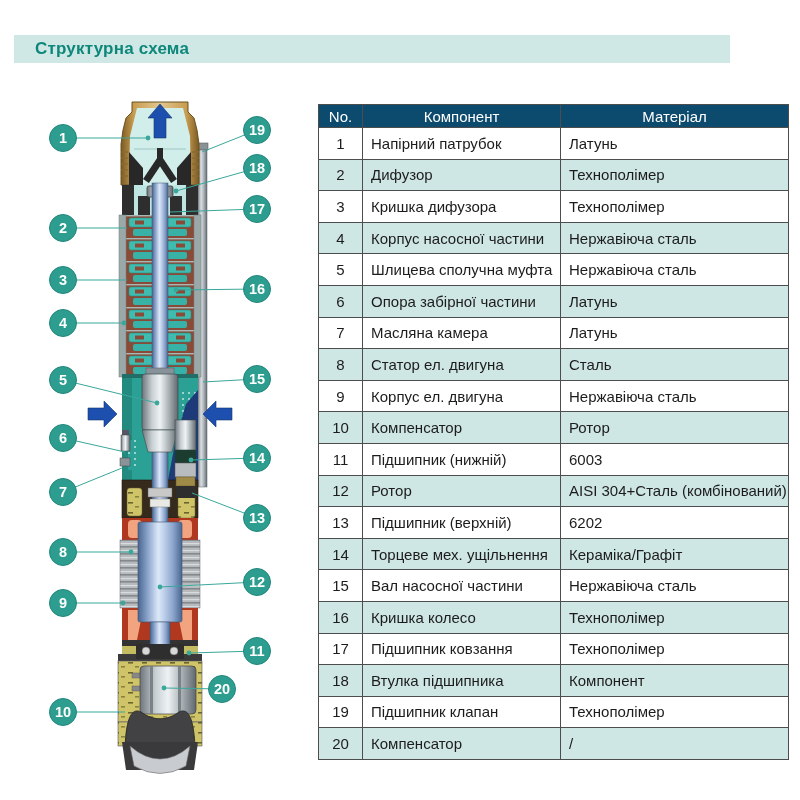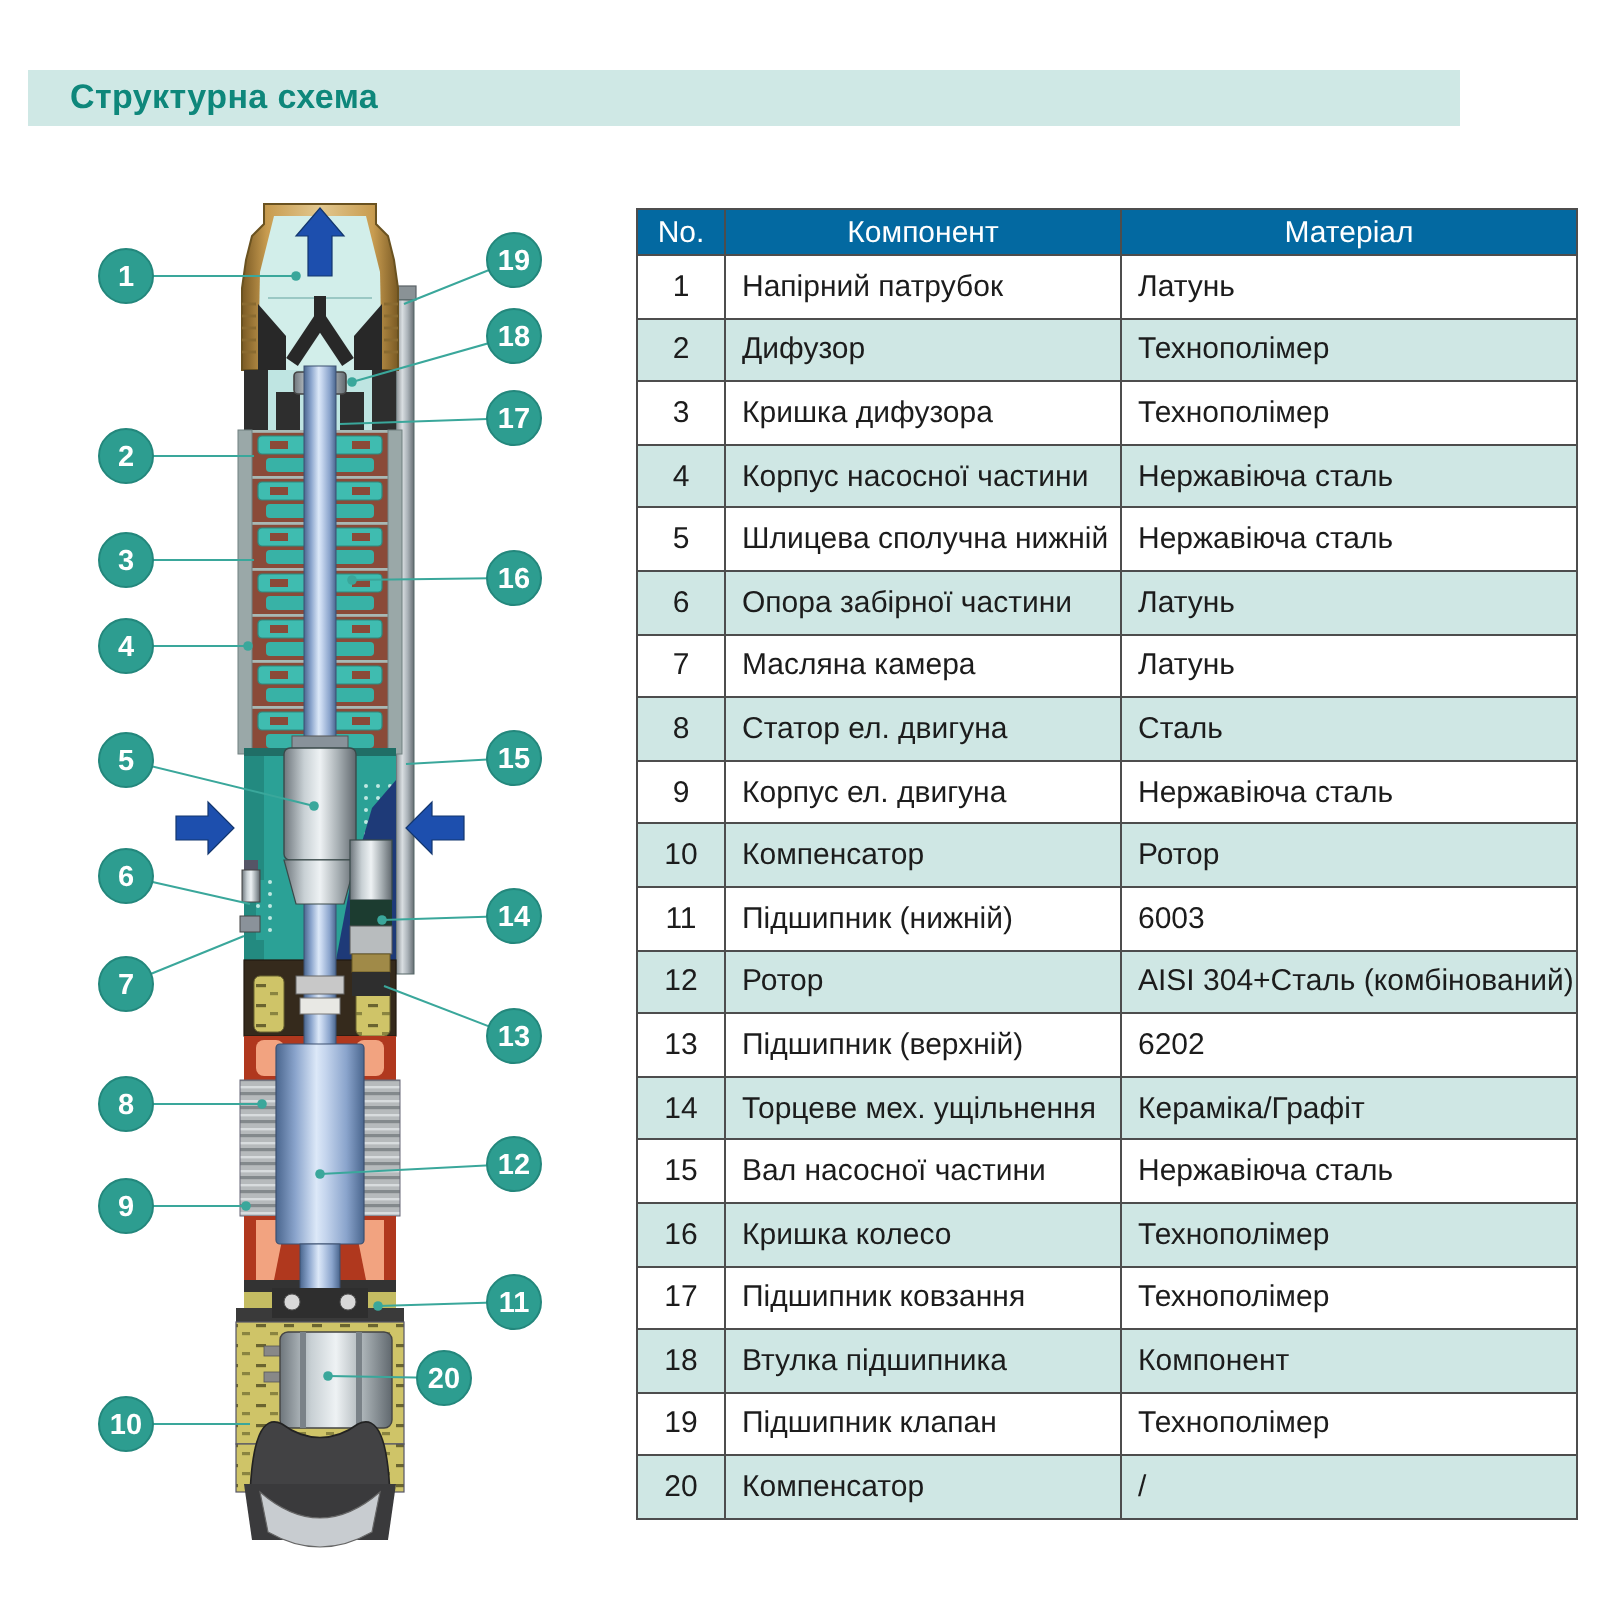--- a/index.html
+++ b/index.html
@@ -2,21 +2,21 @@
 <html><head>
 <meta charset="utf-8">
 <style>
   html,body{margin:0;padding:0}
   body{width:800px;height:800px;background:#ffffff;font-family:"Liberation Sans",sans-serif;position:relative;overflow:hidden}
   .banner{position:absolute;left:14px;top:35px;width:716px;height:28px;background:#cfe8e5;display:flex;align-items:center}
   .banner .title{margin-left:21px;font-size:17px;font-weight:bold;color:#0e877b;letter-spacing:.2px}
   .diagram-svg{position:absolute;left:0;top:0}
   .table-wrap{position:absolute;left:318px;top:104px;width:470px}
   table.parts{border-collapse:collapse;width:470px;table-layout:fixed;font-size:15px;color:#1c1c1c}
-  table.parts th{background:#0369a1;color:#ffffff;font-weight:normal;height:22px;border:1px solid #4d4d4d;font-size:15px;padding:0}
+  table.parts th{background:#0c4a6e;color:#ffffff;font-weight:normal;height:22px;border:1px solid #4d4d4d;font-size:15px;padding:0}
   table.parts td{border:1px solid #4d4d4d;height:30.6px;padding:0 4px 0 8px;background:#ffffff;overflow:hidden;white-space:nowrap}
   table.parts tr.alt td{background:#cfe7e4}
   table.parts td.no{text-align:center;padding:0}
 </style>
 </head>
 <body>
 
 <div class="banner">
   <span class="title">Структурна схема</span>
 </div>
@@ -327,21 +327,21 @@
           <td>Кришка дифузора</td>
           <td>Технополімер</td>
         </tr>
         <tr class="alt">
           <td class="no">4</td>
           <td>Корпус насосної частини</td>
           <td>Нержавіюча сталь</td>
         </tr>
         <tr>
           <td class="no">5</td>
-          <td>Шлицева сполучна нижній</td>
+          <td>Шлицева сполучна муфта</td>
           <td>Нержавіюча сталь</td>
         </tr>
         <tr class="alt">
           <td class="no">6</td>
           <td>Опора забірної частини</td>
           <td>Латунь</td>
         </tr>
         <tr>
           <td class="no">7</td>
           <td>Масляна камера</td>

